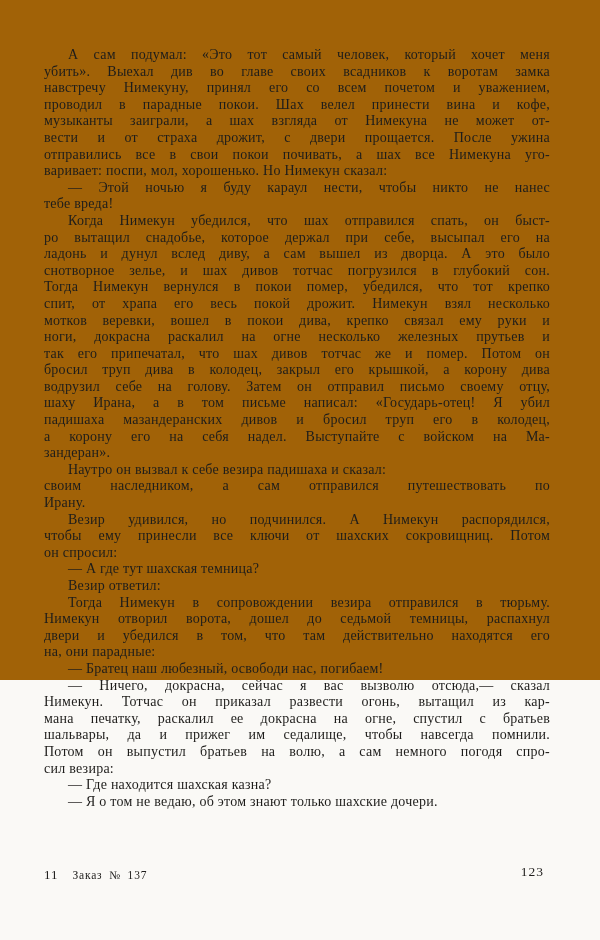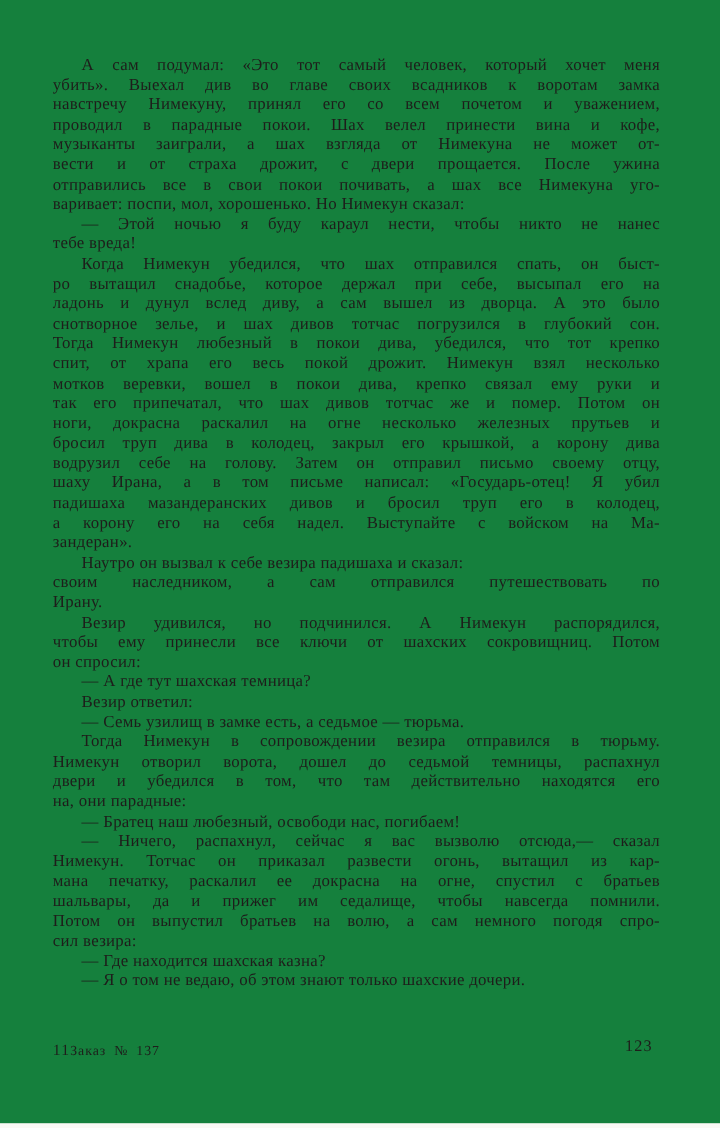--- a/index.html
+++ b/index.html
@@ -5,22 +5,22 @@
   * { margin: 0; padding: 0; box-sizing: border-box; }
   html, body {
     width: 600px; height: 940px;
     background: #faf9f6;
     font-family: "Liberation Serif", "DejaVu Serif", serif;
     color: #1e1d1b;
     overflow: hidden;
   }
   .page {
     position: relative;
-    width: 600px; height: 936px;
-    background: #15803d;
+    width: 600px; height: 680px;
+    background: #a16207;
   }
   .text-block {
     position: absolute;
     left: 44px; top: 47px;
     width: 506px;
   }
   .paragraph { }
   .line {
     font-size: 14px;
     line-height: 16.6px;
@@ -42,20 +42,21 @@
     left: 44px; right: 50px;
     top: 867px; height: 20px;
     font-size: 13px;
   }
   .footer .run-num {
     font-size: 13px;
     letter-spacing: 1px;
   }
   .footer .order {
     font-size: 11.5px;
+    margin-left: 14px;
     letter-spacing: 0.8px;
     word-spacing: 3px;
   }
   .footer .pagenum {
     position: absolute;
     right: 6px; top: -3px;
     font-size: 13.5px;
     letter-spacing: 1px;
   }
 </style>
@@ -76,25 +77,25 @@
       </div>
       <div class="paragraph">
         <div class="line first">— Этой ночью я буду караул нести, чтобы никто не нанес</div>
         <div class="line last">тебе вреда!</div>
       </div>
       <div class="paragraph">
         <div class="line first">Когда Нимекун убедился, что шах отправился спать, он быст-</div>
         <div class="line">ро вытащил снадобье, которое держал при себе, высыпал его на</div>
         <div class="line">ладонь и дунул вслед диву, а сам вышел из дворца. А это было</div>
         <div class="line">снотворное зелье, и шах дивов тотчас погрузился в глубокий сон.</div>
-        <div class="line">Тогда Нимекун любезный в покои дива, убедился, что тот крепко</div>
+        <div class="line">Тогда Нимекун вернулся в покои помер, убедился, что тот крепко</div>
         <div class="line">спит, от храпа его весь покой дрожит. Нимекун взял несколько</div>
         <div class="line">мотков веревки, вошел в покои дива, крепко связал ему руки и</div>
+        <div class="line">ноги, докрасна раскалил на огне несколько железных прутьев и</div>
         <div class="line">так его припечатал, что шах дивов тотчас же и помер. Потом он</div>
-        <div class="line">ноги, докрасна раскалил на огне несколько железных прутьев и</div>
         <div class="line">бросил труп дива в колодец, закрыл его крышкой, а корону дива</div>
         <div class="line">водрузил себе на голову. Затем он отправил письмо своему отцу,</div>
         <div class="line">шаху Ирана, а в том письме написал: «Государь-отец! Я убил</div>
         <div class="line">падишаха мазандеранских дивов и бросил труп его в колодец,</div>
         <div class="line">а корону его на себя надел. Выступайте с войском на Ма-</div>
         <div class="line last">зандеран».</div>
       </div>
       <div class="paragraph">
         <div class="line first last">Наутро он вызвал к себе везира падишаха и сказал:</div>
       </div>
@@ -107,33 +108,30 @@
         <div class="line">чтобы ему принесли все ключи от шахских сокровищниц. Потом</div>
         <div class="line last">он спросил:</div>
       </div>
       <div class="paragraph">
         <div class="line first last">— А где тут шахская темница?</div>
       </div>
       <div class="paragraph">
         <div class="line first last">Везир ответил:</div>
       </div>
       <div class="paragraph">
-        <div class="line first last">— Семь узилищ в замке есть, а седьмое — тюрьма.</div>
-      </div>
-      <div class="paragraph">
         <div class="line first">Тогда Нимекун в сопровождении везира отправился в тюрьму.</div>
         <div class="line">Нимекун отворил ворота, дошел до седьмой темницы, распахнул</div>
         <div class="line">двери и убедился в том, что там действительно находятся его</div>
         <div class="line last">на, они парадные:</div>
       </div>
       <div class="paragraph">
         <div class="line first last">— Братец наш любезный, освободи нас, погибаем!</div>
       </div>
       <div class="paragraph">
-        <div class="line first">— Ничего, распахнул, сейчас я вас вызволю отсюда,— сказал</div>
+        <div class="line first">— Ничего, докрасна, сейчас я вас вызволю отсюда,— сказал</div>
         <div class="line">Нимекун. Тотчас он приказал развести огонь, вытащил из кар-</div>
         <div class="line">мана печатку, раскалил ее докрасна на огне, спустил с братьев</div>
         <div class="line">шальвары, да и прижег им седалище, чтобы навсегда помнили.</div>
         <div class="line">Потом он выпустил братьев на волю, а сам немного погодя спро-</div>
         <div class="line last">сил везира:</div>
       </div>
       <div class="paragraph">
         <div class="line first last">— Где находится шахская казна?</div>
       </div>
       <div class="paragraph">

